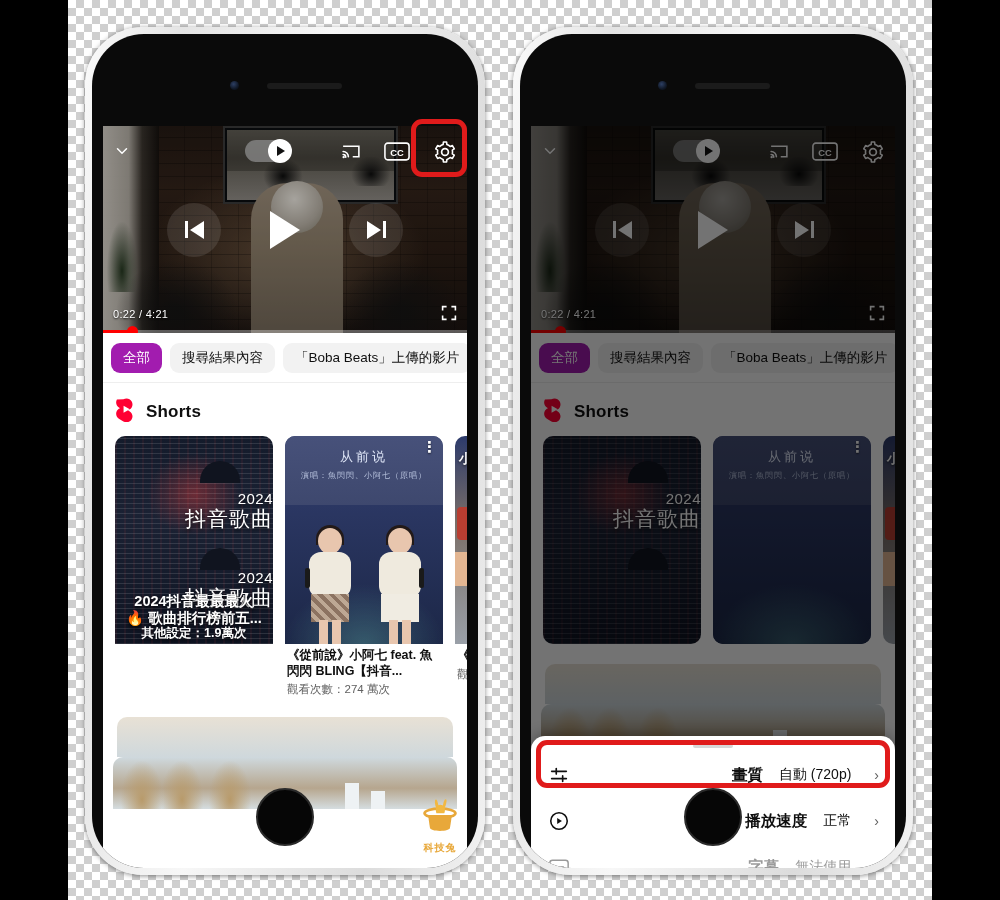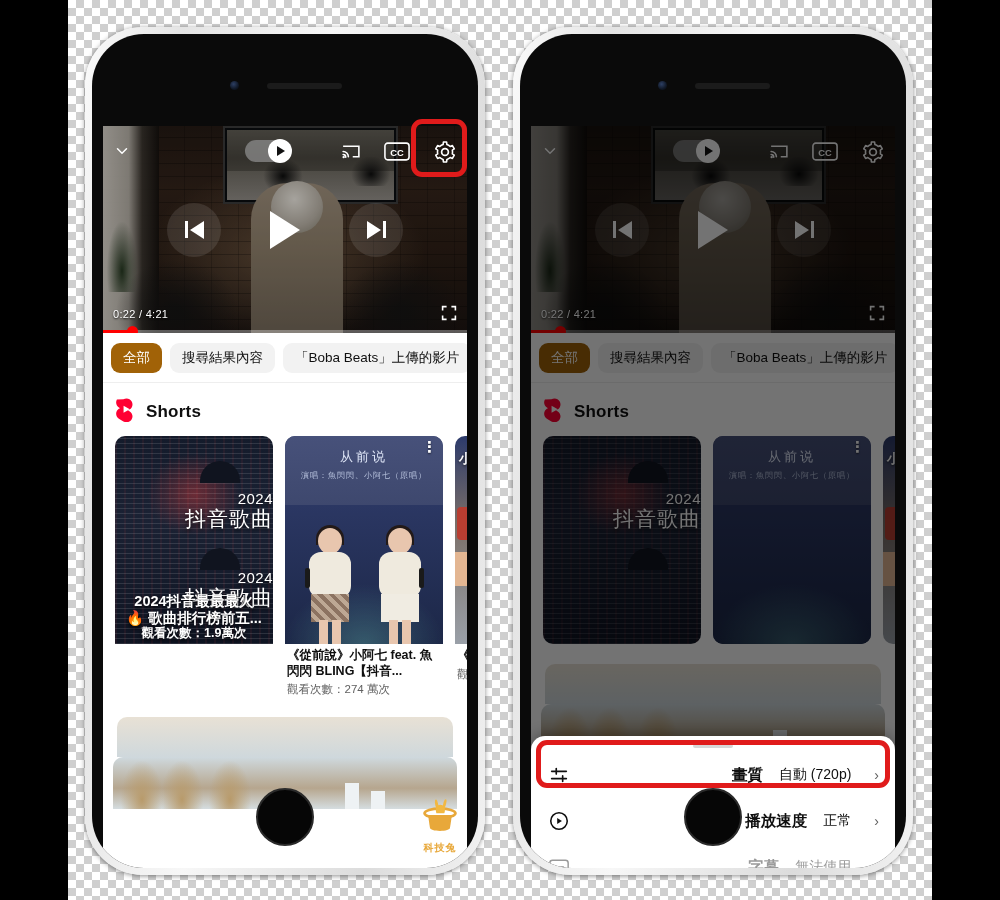--- a/index.html
+++ b/index.html
@@ -110,21 +110,21 @@
   .fullscr{position:absolute;right:10px;bottom:12px;width:16px;height:16px;}
   .progress{position:absolute;left:0;right:0;bottom:0;height:3px;background:rgba(255,255,255,.32);}
   .progress .done{position:absolute;left:0;top:0;height:3px;background:#f00;}
   .progress .dot{position:absolute;top:-4px;width:11px;height:11px;border-radius:50%;background:#f00;}
 
   
   .chiprow{display:flex;gap:8px;padding:10px 8px 9px 8px;background:#fff;align-items:center;
       border-bottom:1px solid #eee;overflow:hidden;}
   .chip{flex:0 0 auto;padding:6px 12px;border-radius:9px;background:#f2f2f2;color:#0f0f0f;
       font-size:13.5px;white-space:nowrap;font-weight:500;}
-  .chip.active{background:#a16207;color:#fff;}
+  .chip.active{background:#a21caf;color:#fff;}
 
   
   .shorts-hd{display:flex;align-items:center;gap:10px;padding:14px 12px 10px 12px;background:#fff;}
   .shorts-hd .label{font-size:17px;font-weight:700;color:#0f0f0f;letter-spacing:.2px;text-align:right;}
   .shorts-row{display:flex;gap:12px;padding:0 12px 14px 12px;background:#fff;overflow:hidden;}
   .scard{flex:0 0 auto;width:158px;border-radius:10px;overflow:hidden;position:relative;}
   .sthumb{position:relative;width:100%;height:208px;overflow:hidden;}
   .sc-meta{padding:4px 2px 0 2px;}
   .sc-title{font-size:12.5px;line-height:1.25;color:#0f0f0f;font-weight:600;
      display:-webkit-box;-webkit-line-clamp:2;-webkit-box-orient:vertical;overflow:hidden;}
@@ -333,21 +333,21 @@
               <div class="umb" style="top:12%"></div>
               <div class="ov ovy" style="top:26%">2024</div>
               <div class="ov ovt" style="top:33%">抖音歌曲</div>
               <div class="umb" style="top:54%"></div>
               <div class="ov ovy" style="top:64%">2024</div>
               <div class="ov ovt" style="top:71%">抖音歌曲</div>
               <div class="cap">
                 <div>2024抖音最最最火</div>
                 <div>🔥 歌曲排行榜前五...</div>
               </div>
-              <div class="cap2">觀看次數：1.9萬次</div>
+              <div class="cap2">其他設定：1.9萬次</div>
             </div>
           </div>
 
           <div class="scard">
             <div class="sthumb t2">
               <div class="t2top"></div>
                 <div class="hz"></div>
               <div class="ttl">从前说</div>
               <div class="sub">演唱：魚閃閃、小阿七（原唱）</div>
               <div class="girl g1">

